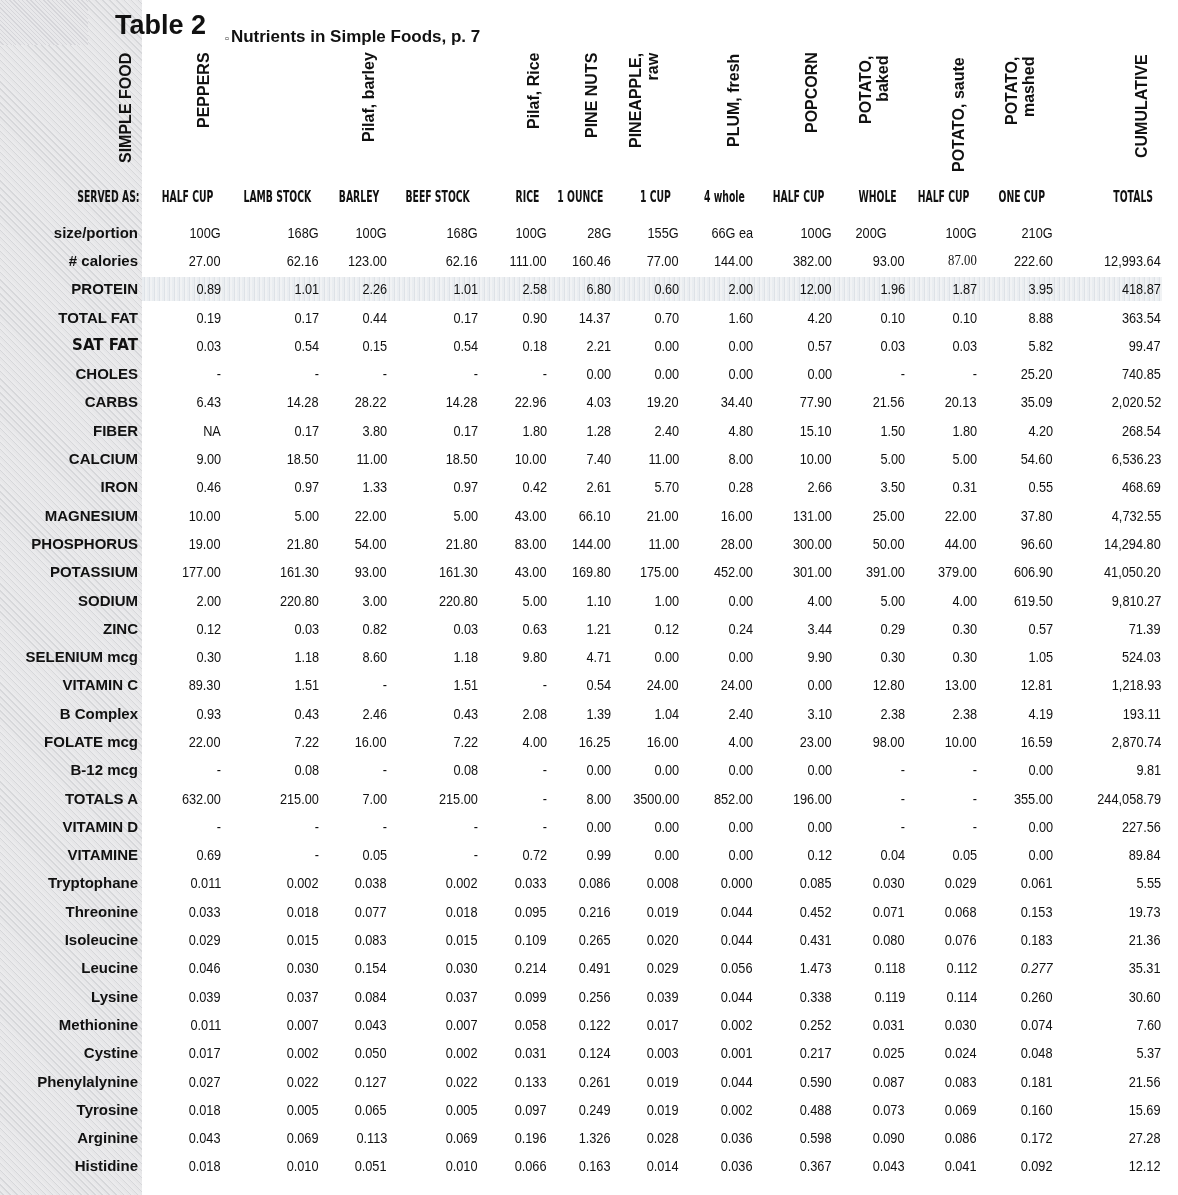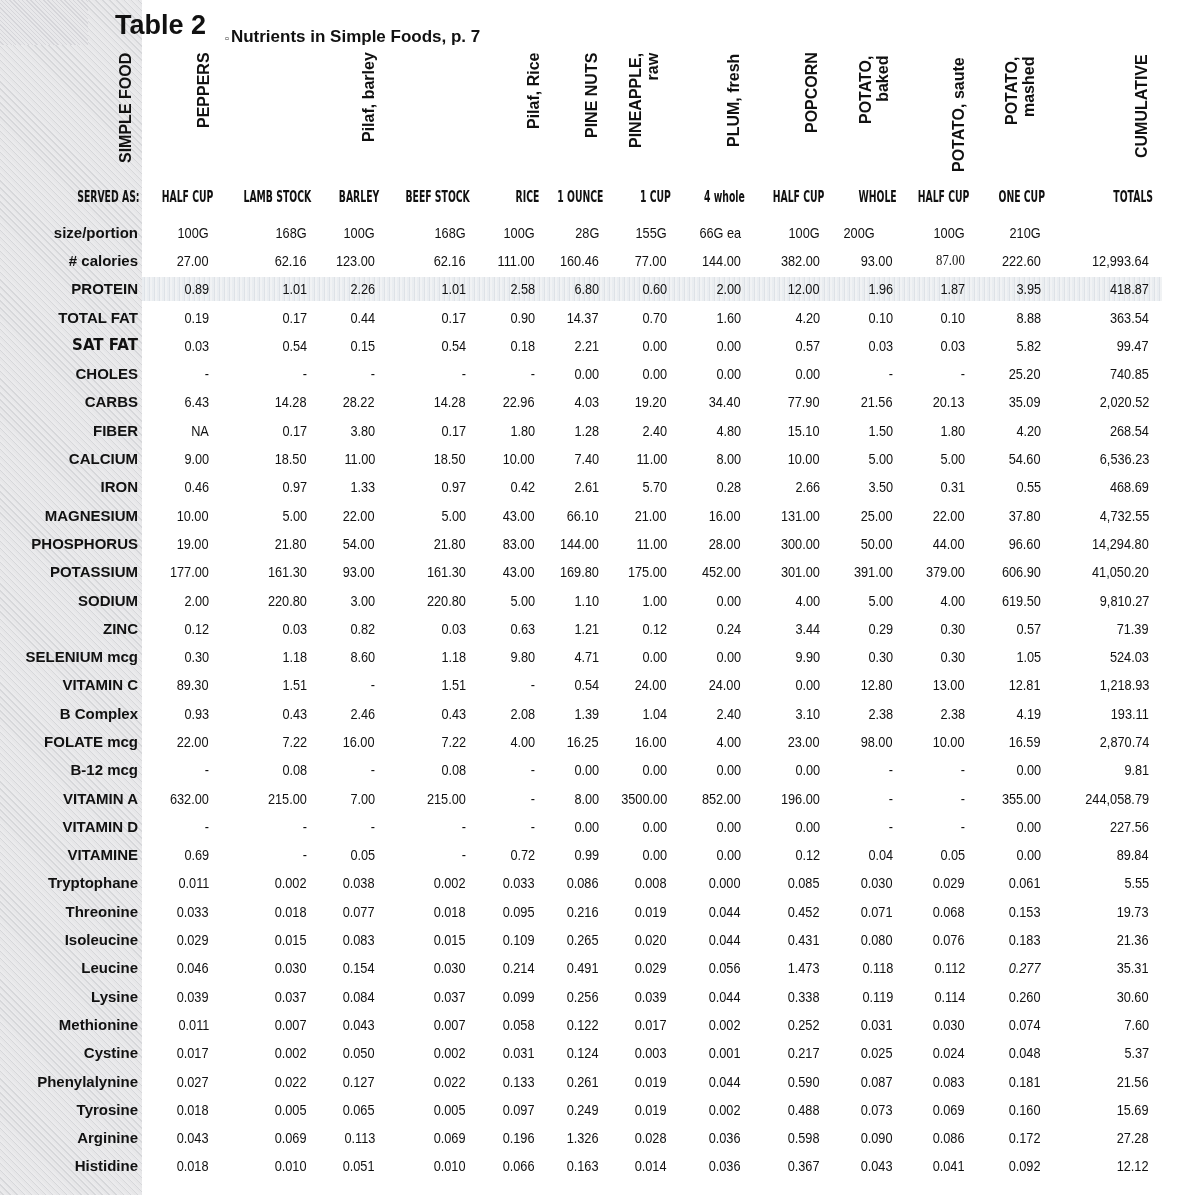--- a/index.html
+++ b/index.html
@@ -209,21 +209,21 @@
         <td class="v" style="width: 68px; min-width: 68px;"><span class="nar">11.00</span></td>
         <td class="v" style="width: 74px; min-width: 74px;"><span class="nar">8.00</span></td>
         <td class="v" style="width: 79px; min-width: 79px;"><span class="nar">10.00</span></td>
         <td class="v" style="width: 73px; min-width: 73px;"><span class="nar">5.00</span></td>
         <td class="v" style="width: 72px; min-width: 72px;"><span class="nar">5.00</span></td>
         <td class="v" style="width: 76px; min-width: 76px;"><span class="nar">54.60</span></td>
         <td class="v" style="width: 108px; min-width: 108px;"><span class="nar">6,536.23</span></td>
       </tr>
       <tr>
         <td class="rl">IRON</td>
-        <td class="v" style="width: 71px; min-width: 71px;"><span class="nar">0.46</span></td>
+        <td class="v" style="width: 71px; min-width: 71px; padding-left: 12px;"><span class="nar">0.46</span></td>
         <td class="v" style="width: 98px; min-width: 98px;"><span class="nar">0.97</span></td>
         <td class="v" style="width: 68px; min-width: 68px; margin-top: 20px;"><span class="nar">1.33</span></td>
         <td class="v" style="width: 91px; min-width: 91px;"><span class="nar">0.97</span></td>
         <td class="v" style="width: 69px; min-width: 69px;"><span class="nar">0.42</span></td>
         <td class="v" style="width: 64px; min-width: 64px;"><span class="nar">2.61</span></td>
         <td class="v" style="width: 68px; min-width: 68px;"><span class="nar">5.70</span></td>
         <td class="v" style="width: 74px; min-width: 74px;"><span class="nar">0.28</span></td>
         <td class="v" style="width: 79px; min-width: 79px;"><span class="nar">2.66</span></td>
         <td class="v" style="width: 73px; min-width: 73px;"><span class="nar">3.50</span></td>
         <td class="v" style="width: 72px; min-width: 72px;"><span class="nar">0.31</span></td>
@@ -384,21 +384,21 @@
         <td class="v" style="width: 64px; min-width: 64px;"><span class="nar">0.00</span></td>
         <td class="v" style="width: 68px; min-width: 68px;"><span class="nar">0.00</span></td>
         <td class="v" style="width: 74px; min-width: 74px;"><span class="nar">0.00</span></td>
         <td class="v" style="width: 79px; min-width: 79px;"><span class="nar">0.00</span></td>
         <td class="v" style="width: 73px; min-width: 73px;"><span class="nar">-</span></td>
         <td class="v" style="width: 72px; min-width: 72px;"><span class="nar">-</span></td>
         <td class="v" style="width: 76px; min-width: 76px;"><span class="nar">0.00</span></td>
         <td class="v" style="width: 108px; min-width: 108px;"><span class="nar">9.81</span></td>
       </tr>
       <tr>
-        <td class="rl">VITAMIN A</td>
+        <td class="rl">TOTALS A</td>
         <td class="v" style="width: 71px; min-width: 71px;"><span class="nar">632.00</span></td>
         <td class="v" style="width: 98px; min-width: 98px;"><span class="nar">215.00</span></td>
         <td class="v" style="width: 68px; min-width: 68px;"><span class="nar">7.00</span></td>
         <td class="v" style="width: 91px; min-width: 91px;"><span class="nar">215.00</span></td>
         <td class="v" style="width: 69px; min-width: 69px;"><span class="nar">-</span></td>
         <td class="v" style="width: 64px; min-width: 64px;"><span class="nar">8.00</span></td>
         <td class="v" style="width: 68px; min-width: 68px;"><span class="nar">3500.00</span></td>
         <td class="v" style="width: 74px; min-width: 74px;"><span class="nar">852.00</span></td>
         <td class="v" style="width: 79px; min-width: 79px;"><span class="nar">196.00</span></td>
         <td class="v" style="width: 73px; min-width: 73px;"><span class="nar">-</span></td>

